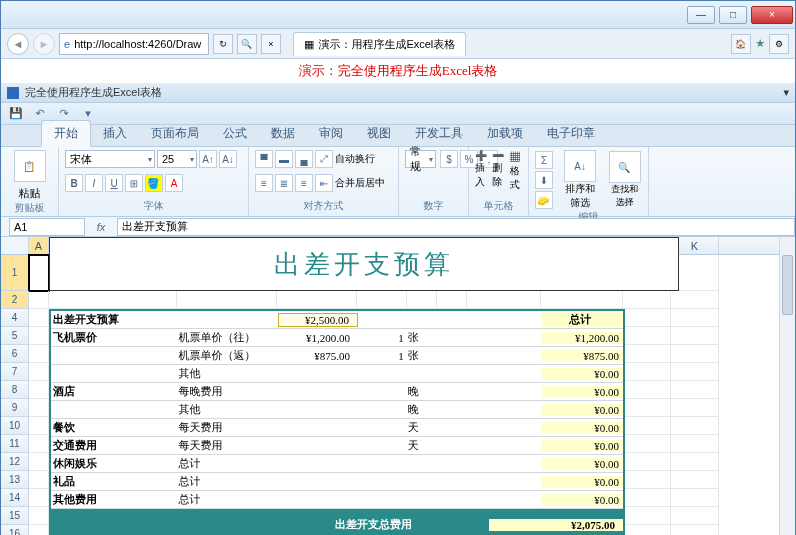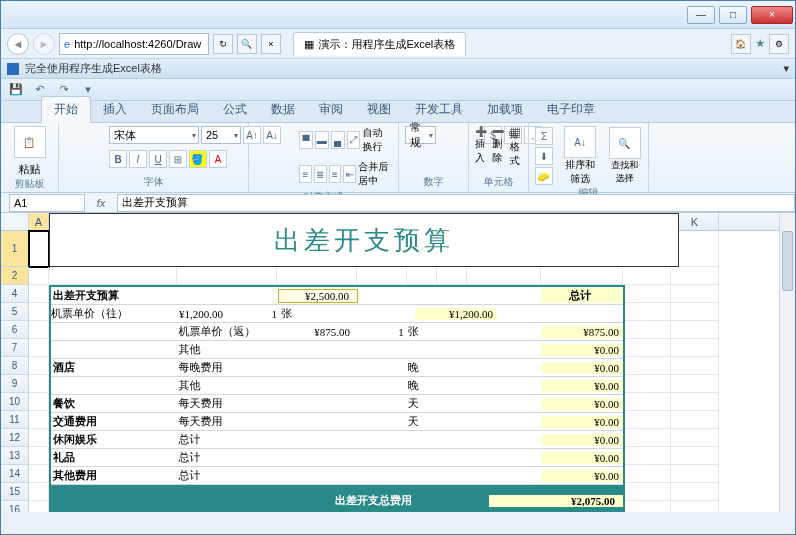--- a/index.html
+++ b/index.html
@@ -38,21 +38,21 @@
 
 
 .ribbon { height:70px; background:linear-gradient(#f5f9fc,#e8f2fa); border-bottom:1px solid #b8cce0; display:flex; }
 .rgroup { border-right:1px solid #c8d8e8; padding:3px 6px; display:flex; flex-direction:column; justify-content:space-between; }
 .rgroup-label { text-align:center; font-size:10px; color:#5a7a9a; }
 .rgroup-body { display:flex; align-items:flex-start; gap:4px; flex:1; }
 .ricon { width:18px; height:18px; border:1px solid #c0d0e0; background:#fff; display:inline-flex; align-items:center; justify-content:center; font-size:10px; color:#4a6a8a; }
 .ricon.big { width:32px; height:32px; }
 .font-sel { height:18px; border:1px solid #aac0d8; background:#fff; font-size:11px; padding:0 14px 0 4px; display:inline-flex; align-items:center; position:relative; }
 .font-sel::after { content:"▾"; position:absolute; right:2px; font-size:8px; color:#666; }
-.row { display:flex; gap:2px; align-items:center; margin-bottom:2px;margin-left:44px; }
+.row { display:flex; gap:2px; align-items:center; margin-bottom:2px; }
 
 
 .fbar { height:20px; background:#eef5fb; display:flex; align-items:center; border-bottom:1px solid #b8cce0; }
 .namebox { width:76px; height:18px; border:1px solid #b0c4d8; background:#fff; margin-left:8px; padding:0 4px; font-size:11px; display:flex; align-items:center; }
 .fx { width:20px; text-align:center; font-style:italic; color:#666; margin:0 6px; }
 .formula { flex:1; height:18px; border:1px solid #b0c4d8; background:#fff; padding:0 4px; font-size:11px; display:flex; align-items:center; }
 
 
 .sheet-wrap { position:relative; background:#fff; height: calc(535px - 28px - 30px - 22px - 20px - 22px - 22px - 70px - 20px - 2px); overflow:hidden; }
 .colhdrs { display:flex; height:18px; background:linear-gradient(#f4f8fb,#e4eef6); border-bottom:1px solid #b8cce0; }
@@ -114,20 +114,21 @@
     <div class="tab">
       <span>▦</span>
       <span>演示：用程序生成Excel表格</span>
     </div>
     <div style="flex:1"></div>
     <div class="small-btn">🏠</div>
     <span class="star">★</span>
     <div class="small-btn">⚙</div>
   </div>
 
+  <div class="banner">演示：完全使用程序生成Excel表格</div>
 
   <div class="apptitle">
     <span class="sq"></span>
     <span>完全使用程序生成Excel表格</span>
     <div style="flex:1"></div>
     <span>▾</span>
   </div>
 
   <div class="qat">
     <div class="qat-btn">💾</div>
@@ -484,20 +485,21 @@
           <div class="c-b"></div>
           <div class="c-c yellow-box">¥2,500.00</div>
           <div class="c-d"></div>
             <div class="c-e"></div>
             <div class="c-f"></div>
           <div class="c-g"></div>
           <div class="c-h">总计</div>
         </div>
         <div id="budget-rows">
             <div class="tbl-row">
+              <div class="c-a">飞机票价</div>
               <div class="c-b">机票单价（往）</div>
               <div class="c-c">¥1,200.00</div>
               <div class="c-d">1</div>
               <div class="c-e">张</div>
               <div class="c-f"></div>
               <div class="c-g"></div>
               <div class="c-h">¥1,200.00</div>
             </div>
             <div class="tbl-row">
               <div class="c-a"></div>

